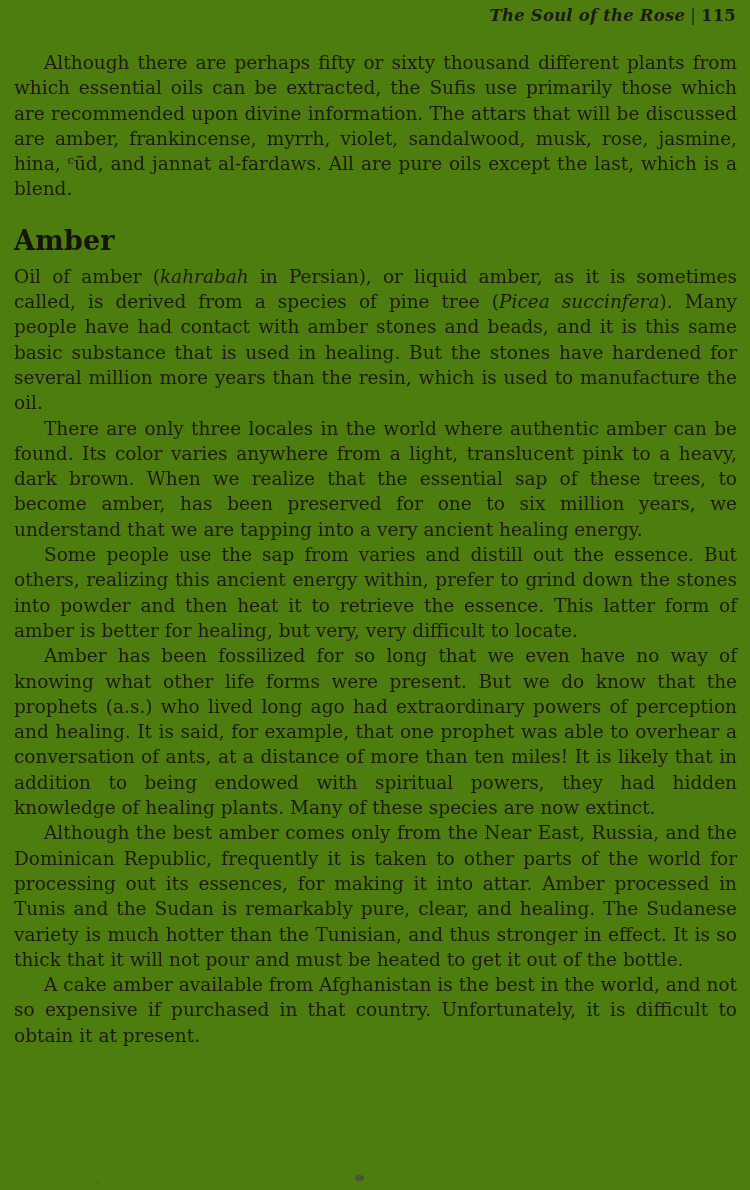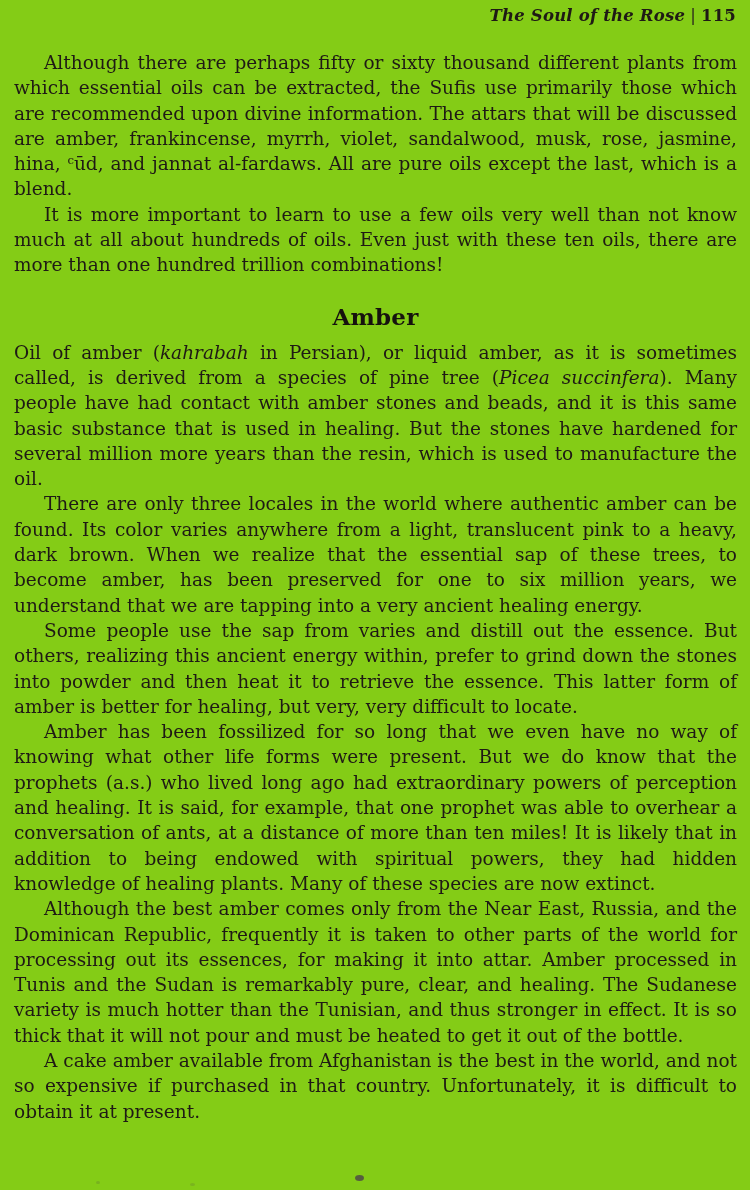--- a/index.html
+++ b/index.html
@@ -3,21 +3,21 @@
 <meta charset="utf-8">
 <style>
   html, body {
     margin: 0;
     padding: 0;
   }
   .page {
     position: relative;
     width: 750px;
     height: 1190px;
-    background: #84cc16;
+    background: #4d7c0f;
     color: #1f1a15;
     font-family: "DejaVu Serif", "Liberation Serif", serif;
     overflow: hidden;
     box-sizing: border-box;
   }
   .running-header {
     position: absolute;
     top: 6px;
     right: 14px;
     font-size: 16.5px;
@@ -49,24 +49,24 @@
   .text-body p {
     margin: 0;
     padding: 0;
   }
   .text-body p.indent {
     text-indent: 30px;
   }
   .text-body h2 {
     margin: 25px 0 9px 0;
     padding: 0;
-    font-size: 23px;
+    font-size: 27px;
     font-weight: 700;
     line-height: 28px;
-    text-align: center;
+    text-align: left;
     letter-spacing: 0.2px;
     color: #16120e;
   }
   .text-body em {
     font-style: italic;
   }
   .speck {
     position: absolute;
     background: #4d4a46;
     border-radius: 50%;
@@ -79,21 +79,20 @@
 <body>
 
 <div class="page">
 
   <div class="running-header">
     <span class="title">The Soul of the Rose</span><span class="sep">|</span><span class="pagenum">115</span>
   </div>
 
   <div class="text-body" id="text-blocks">
       <p class="indent"><span>Although there are perhaps fifty or sixty thousand different plants from which essential oils can be extracted, the Sufis use primarily those which are recommended upon divine information. The attars that will be discussed are amber, frankincense, myrrh, violet, sandalwood, musk, rose, jasmine, hina, ᶜūd, and jannat al-fardaws. All are pure oils except the last, which is a blend.</span></p>
-      <p class="indent"><span>It is more important to learn to use a few oils very well than not know much at all about hundreds of oils. Even just with these ten oils, there are more than one hundred trillion combinations!</span></p>
       <h2>Amber</h2>
       <p><span>Oil of amber (</span><em>kahrabah</em><span> in Persian), or liquid amber, as it is sometimes called, is derived from a species of pine tree (</span><em>Picea succinfera</em><span>). Many people have had contact with amber stones and beads, and it is this same basic substance that is used in healing. But the stones have hardened for several million more years than the resin, which is used to manufacture the oil.</span></p>
       <p class="indent"><span>There are only three locales in the world where authentic amber can be found. Its color varies anywhere from a light, translucent pink to a heavy, dark brown. When we realize that the essential sap of these trees, to become amber, has been preserved for one to six million years, we understand that we are tapping into a very ancient healing energy.</span></p>
       <p class="indent"><span>Some people use the sap from varies and distill out the essence. But others, realizing this ancient energy within, prefer to grind down the stones into powder and then heat it to retrieve the essence. This latter form of amber is better for healing, but very, very difficult to locate.</span></p>
       <p class="indent"><span>Amber has been fossilized for so long that we even have no way of knowing what other life forms were present. But we do know that the prophets (a.s.) who lived long ago had extraordinary powers of perception and healing. It is said, for example, that one prophet was able to overhear a conversation of ants, at a distance of more than ten miles! It is likely that in addition to being endowed with spiritual powers, they had hidden knowledge of healing plants. Many of these species are now extinct.</span></p>
       <p class="indent"><span>Although the best amber comes only from the Near East, Russia, and the Dominican Republic, frequently it is taken to other parts of the world for processing out its essences, for making it into attar. Amber processed in Tunis and the Sudan is remarkably pure, clear, and healing. The Sudanese variety is much hotter than the Tunisian, and thus stronger in effect. It is so thick that it will not pour and must be heated to get it out of the bottle.</span></p>
       <p class="indent"><span>A cake amber available from Afghanistan is the best in the world, and not so expensive if purchased in that country. Unfortunately, it is difficult to obtain it at present.</span></p>
     </div>
 
   <div class="speck s1"></div>

